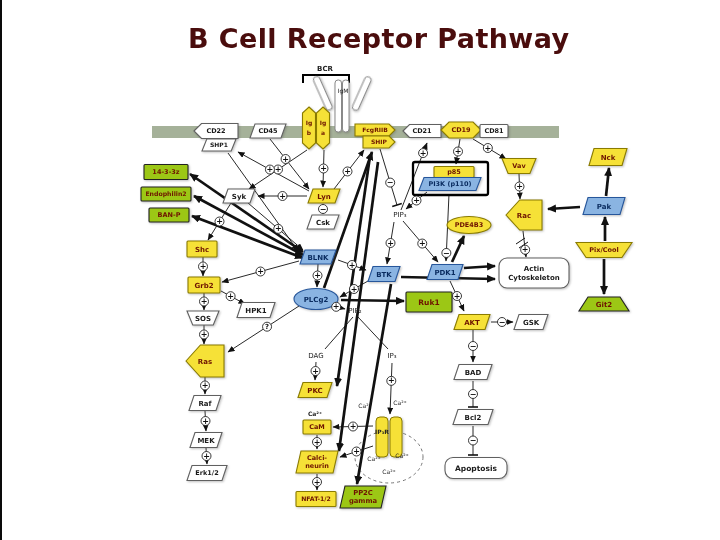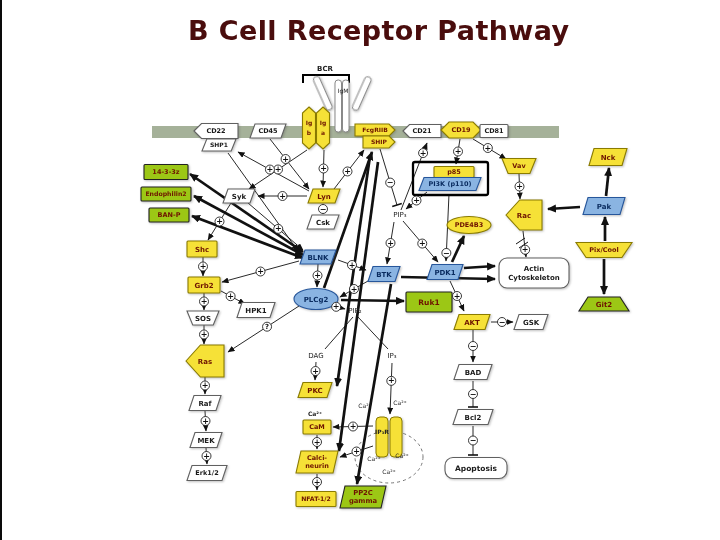--- a/index.html
+++ b/index.html
@@ -388,14 +388,14 @@
       <text x="314" y="358" text-anchor="middle" font-size="7" font-weight="normal" fill="#222">DAG</text>
       <text x="390" y="358" text-anchor="middle" font-size="7" font-weight="normal" fill="#222">IP₃</text>
       <text x="313" y="416" text-anchor="middle" font-size="6" font-weight="bold" fill="#222">Ca²⁺</text>
       <text x="363" y="408" text-anchor="middle" font-size="6" font-weight="normal" fill="#222">Ca²⁺</text>
       <text x="398" y="405" text-anchor="middle" font-size="6" font-weight="normal" fill="#222">Ca²⁺</text>
       <text x="372" y="461" text-anchor="middle" font-size="6" font-weight="normal" fill="#222">Ca²⁺</text>
       <text x="400" y="458" text-anchor="middle" font-size="6" font-weight="normal" fill="#222">Ca²⁺</text>
       <text x="387" y="474" text-anchor="middle" font-size="6" font-weight="normal" fill="#222">Ca²⁺</text>
       <text x="380" y="434" text-anchor="middle" font-size="6" font-weight="bold" fill="#222">IP₃R</text>
     </svg>
-  <div class="title" style="color: rgb(74, 13, 13);">B Cell Receptor Pathway</div>
+  <div class="title" style="color: rgb(74, 13, 13); margin-top: 8px;">B Cell Receptor Pathway</div>
 </div>
 
 </body></html>

